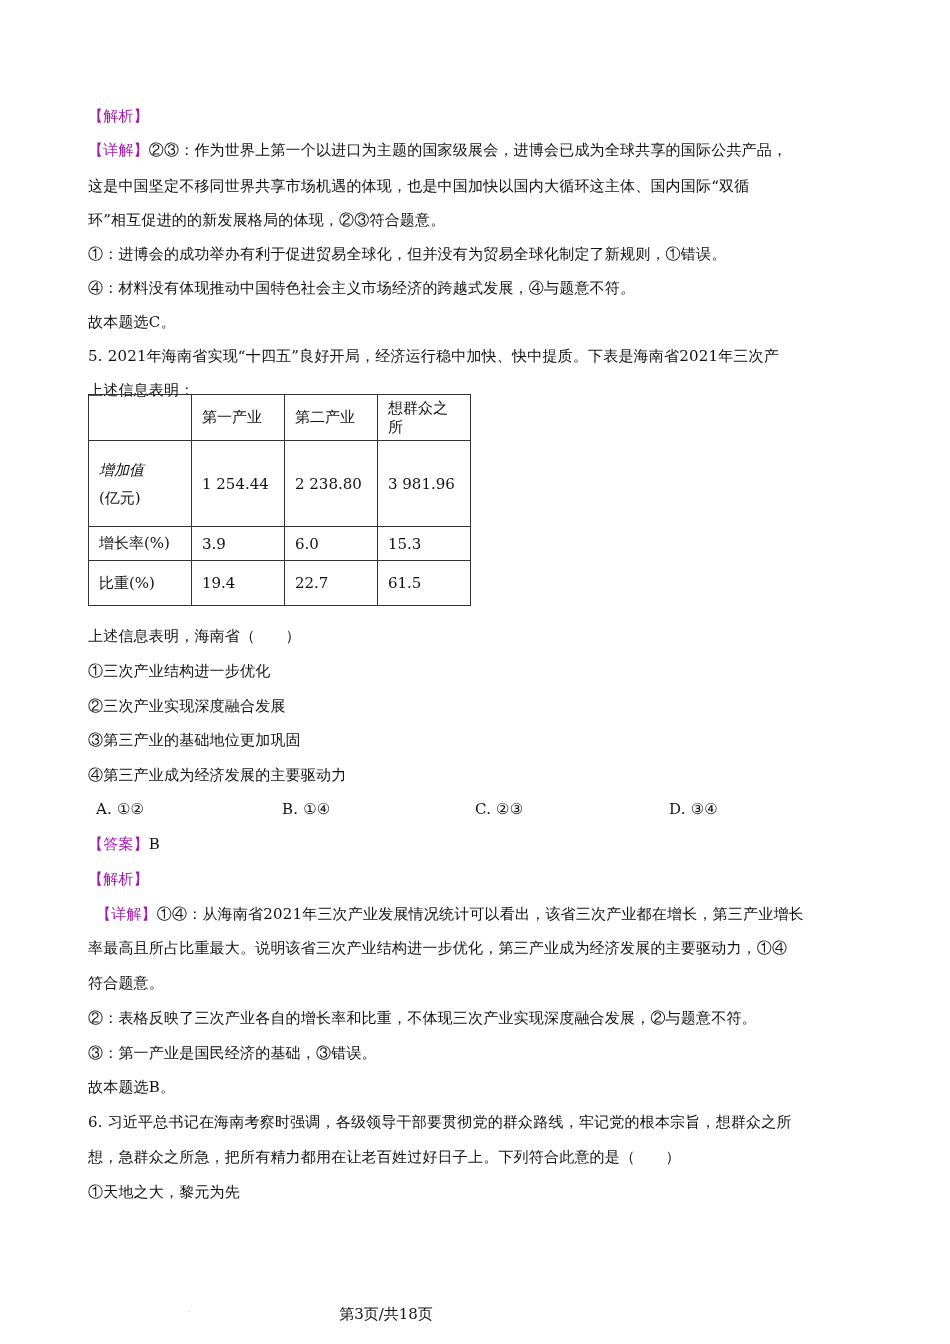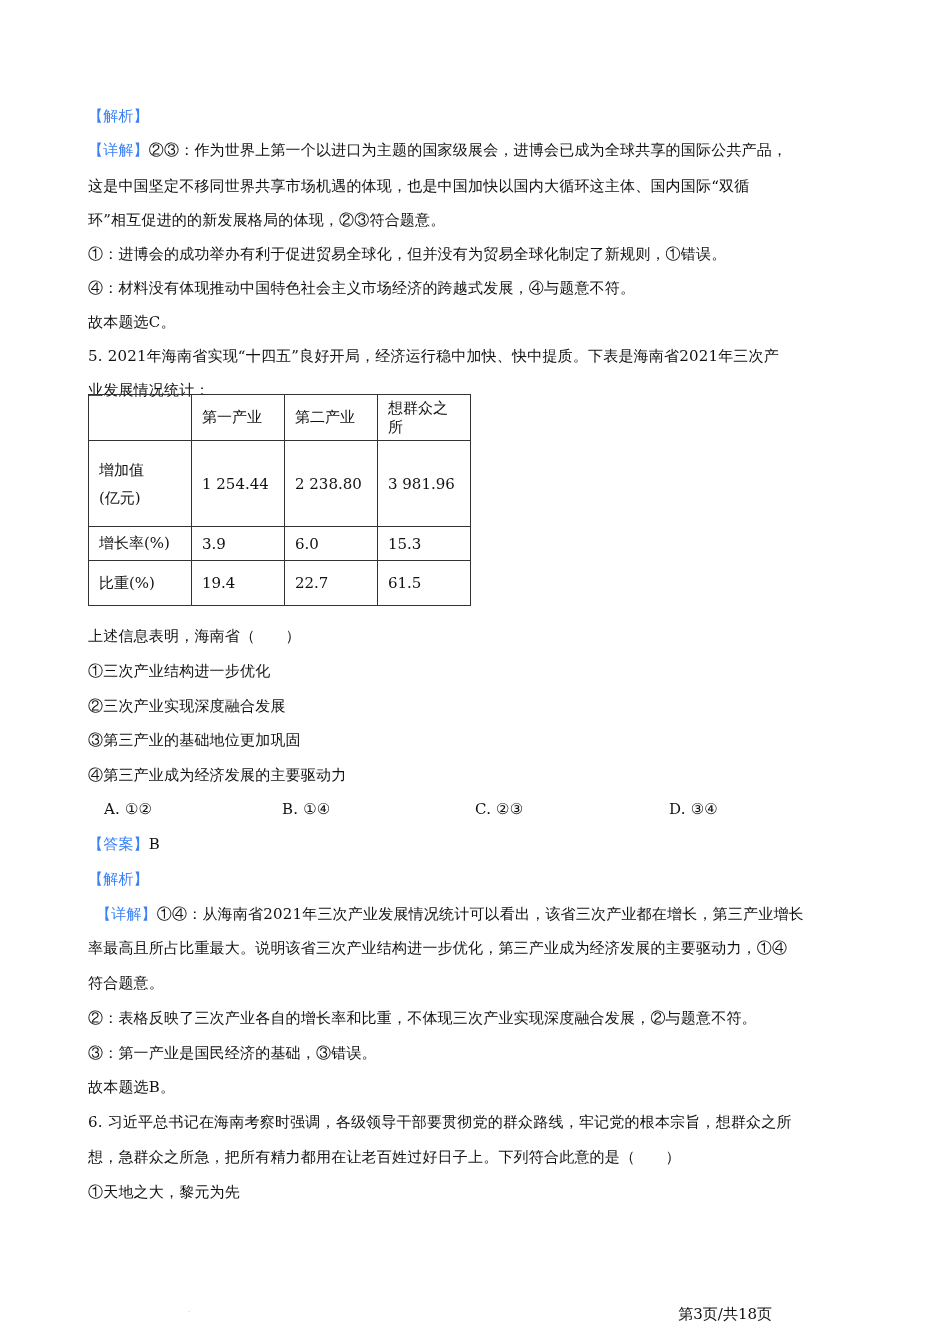--- a/index.html
+++ b/index.html
@@ -3,61 +3,61 @@
 <meta charset="utf-8">
 <style>
   html, body { margin: 0; padding: 0; background: #ffffff; }
   body {
     width: 950px; height: 1344px; position: relative; overflow: hidden;
     font-family: "DejaVu Serif", "Liberation Serif", serif;
     color: #111; font-size: 15px;
   }
   .page { position: absolute; left: 88px; top: 0; width: 780px; }
   .line { position: absolute; left: 0; white-space: nowrap; line-height: 20px; font-size: 15px; letter-spacing: 0.2px; }
-  .label { color: #3b82f6; }
+  .label { color: #a21caf; }
   table.stats {
     position: absolute; left: 0; top: 391px;
     border-collapse: collapse; font-size: 15px; padding-left: 16px;
   }
   table.stats td {
     border: 1.5px solid #333; padding: 0 10px; vertical-align: middle; text-align: left;
   }
   .c0 { width: 82px; } .c1 { width: 72px; } .c2 { width: 72px; } .c3 { width: 72px; }
   .r0 { height: 46px; } .r1 { height: 86px; } .r2 { height: 34px; } .r3 { height: 45px; }
   .opt { position: absolute; }
-  .footer { position: absolute; top: 1305px; left: 0; width: 772px; text-align: right; font-size: 15px; }
+  .footer { position: absolute; top: 1305px; left: 0; width: 772px; text-align: center; font-size: 15px; }
   .dot { position: absolute; left: 188px; top: 1306px; font-size: 6px; color: #999; }
 </style>
 </head>
 <body>
 
 <div class="page">
 
   <div class="line label" style="top:106px;">【解析】</div>
   <div class="line" style="top:140px;"><span class="label">【详解】</span><span>②③：作为世界上第一个以进口为主题的国家级展会，进博会已成为全球共享的国际公共产品，</span></div>
   <div class="line" style="top:176px;">这是中国坚定不移同世界共享市场机遇的体现，也是中国加快以国内大循环这主体、国内国际“双循</div>
   <div class="line" style="top:210px;">环”相互促进的的新发展格局的体现，②③符合题意。</div>
   <div class="line" style="top:244px;">①：进博会的成功举办有利于促进贸易全球化，但并没有为贸易全球化制定了新规则，①错误。</div>
   <div class="line" style="top:278px;">④：材料没有体现推动中国特色社会主义市场经济的跨越式发展，④与题意不符。</div>
   <div class="line" style="top:312px;">故本题选C。</div>
 
   <div class="line" style="top:346px;">5. 2021年海南省实现“十四五”良好开局，经济运行稳中加快、快中提质。下表是海南省2021年三次产</div>
-  <div class="line" style="top:380px;">业发展情况统计：</div>
+  <div class="line" style="top:380px;">上述信息表明：</div>
 
   <table class="stats" style="top:394px;">
     <tbody>
         <tr class="r0">
       <td class="c0"></td>
       <td class="c1">第一产业</td>
       <td class="c2">第二产业</td>
       <td class="c3">想群众之所</td>
     </tr>
     <tr class="r1">
       <td>
-        <div style="line-height:28px;">增加值</div>
+        <div style="line-height:28px;font-style:italic;">增加值</div>
         <div style="line-height:28px;">(亿元)</div>
       </td>
       <td>1 254.44</td>
       <td>2 238.80</td>
       <td>3 981.96</td>
     </tr>
     <tr class="r2">
       <td>增长率(%)</td>
       <td>3.9</td>
       <td>6.0</td>
@@ -71,21 +71,21 @@
     </tr>
   </tbody>
     </table>
 
   <div class="line" style="top:626px;">上述信息表明，海南省（　　）</div>
   <div class="line" style="top:661px;">①三次产业结构进一步优化</div>
   <div class="line" style="top:696px;">②三次产业实现深度融合发展</div>
   <div class="line" style="top:730px;">③第三产业的基础地位更加巩固</div>
   <div class="line" style="top:765px;">④第三产业成为经济发展的主要驱动力</div>
 
-  <div class="line opt" style="top:799px; left:16px;">A. ①②</div>
+  <div class="line opt" style="top:799px; left:8px;">A. ①②</div>
   <div class="line opt" style="top:799px; left:194px;">B. ①④</div>
   <div class="line opt" style="top:799px; left:387px;">C. ②③</div>
   <div class="line opt" style="top:799px; left:581px;">D. ③④</div>
 
   <div class="line" style="top:834px;"><span class="label">【答案】</span><span>B</span></div>
   <div class="line label" style="top:869px;">【解析】</div>
   <div class="line" style="top:904px;margin-left:8px;"><span class="label">【详解】</span><span>①④：从海南省2021年三次产业发展情况统计可以看出，该省三次产业都在增长，第三产业增长</span></div>
   <div class="line" style="top:938px;">率最高且所占比重最大。说明该省三次产业结构进一步优化，第三产业成为经济发展的主要驱动力，①④</div>
   <div class="line" style="top:973px;">符合题意。</div>
   <div class="line" style="top:1008px;">②：表格反映了三次产业各自的增长率和比重，不体现三次产业实现深度融合发展，②与题意不符。</div>

